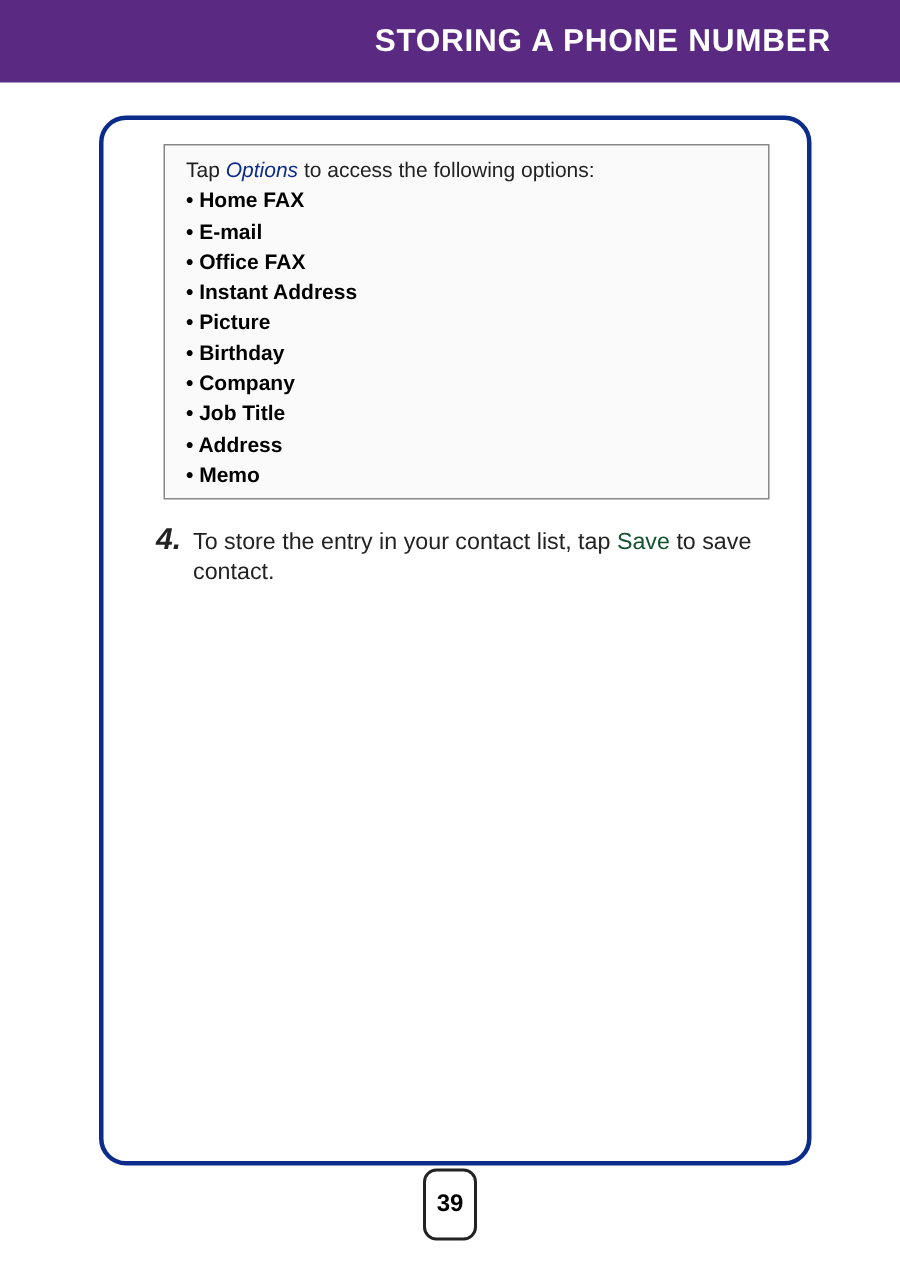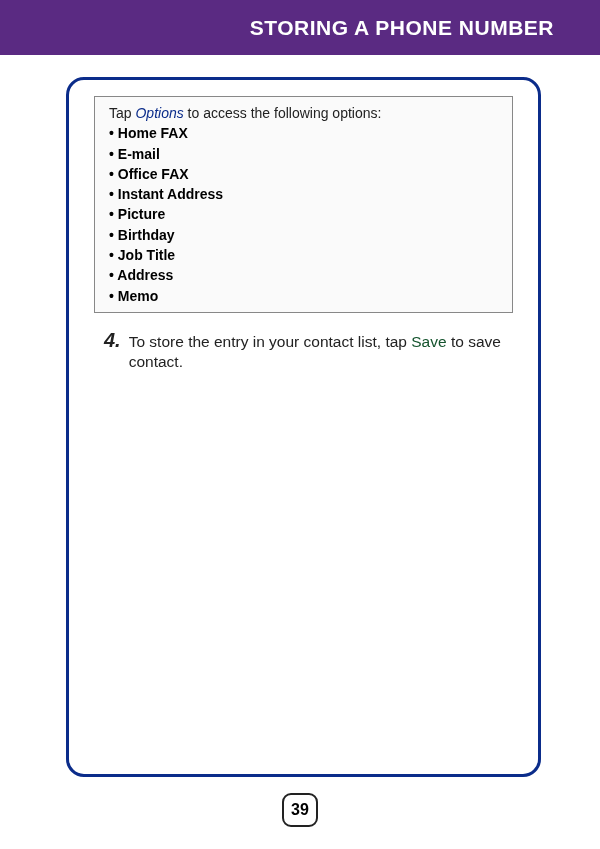--- a/index.html
+++ b/index.html
@@ -35,20 +35,21 @@
       width: 475px;
       height: 700px;
       border: 3px solid #0b2c8a;
       border-radius: 18px;
       padding: 16px 25px 20px 25px;
     }
     .options-box {
       border: 1px solid #888;
       background: #fafafa;
       padding: 6px 10px 6px 14px;
+      margin-left: 15px;
       margin-right: 0;
       margin-bottom: 16px;
       font-size: 14px;
       line-height: 1.45;
     }
     .options-intro {
       font-weight: normal;
       color: #222;
     }
     .options-link {
@@ -82,21 +83,21 @@
     }
     .save-link {
       color: #14532d;
     }
     .page-number-badge {
       position: absolute;
       bottom: 22px;
       left: 50%;
       transform: translateX(-50%);
       width: 36px;
-      height: 34px;
+      height: 48px;
       border: 2.5px solid #222;
       border-radius: 9px;
       display: flex;
       align-items: center;
       justify-content: center;
       font-weight: bold;
       font-size: 16px;
       background: #fff;
     }
   </style>
@@ -112,20 +113,21 @@
   <div class="options-box">
     <div class="options-intro">
       <span>Tap </span><span class="options-link">Options</span><span> to access the following options:</span>
     </div>
     <div class="option-item">• <span>Home FAX</span></div>
     <div class="option-item">• <span>E-mail</span></div>
     <div class="option-item">• <span>Office FAX</span></div>
     <div class="option-item">• <span>Instant Address</span></div>
     <div class="option-item">• <span>Picture</span></div>
     <div class="option-item">• <span>Birthday</span></div>
+    <div class="option-item">• <span>Company</span></div>
     <div class="option-item">• <span>Job Title</span></div>
     <div class="option-item">• <span>Address</span></div>
     <div class="option-item">• <span>Memo</span></div>
   </div>
 
   <div class="step-row">
     <span class="step-number">4.</span>
     <span class="step-text">
       <span>To store the entry in your contact list, tap </span><span class="save-link">Save</span><span> to save contact.</span>
     </span>

